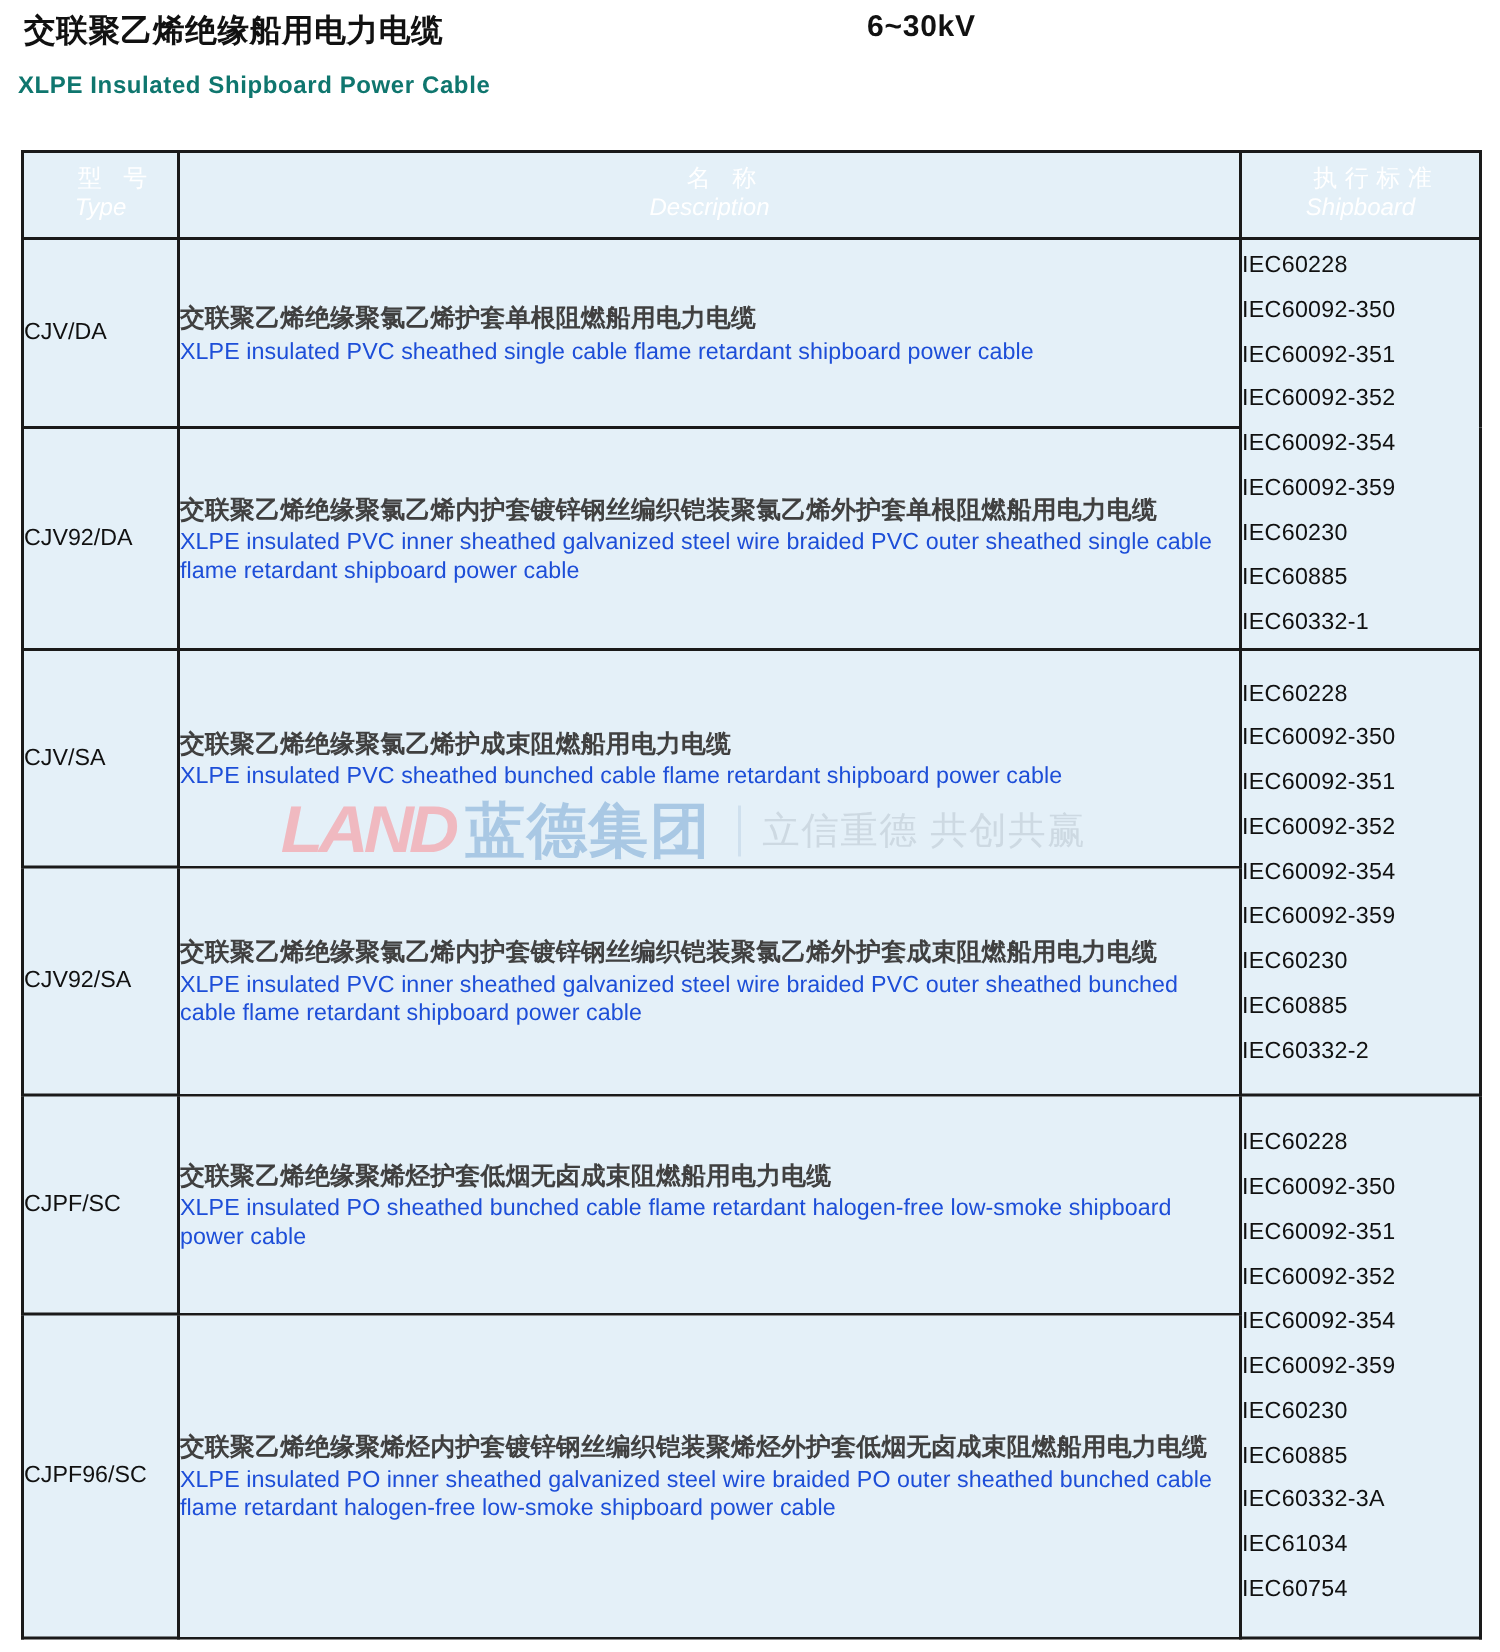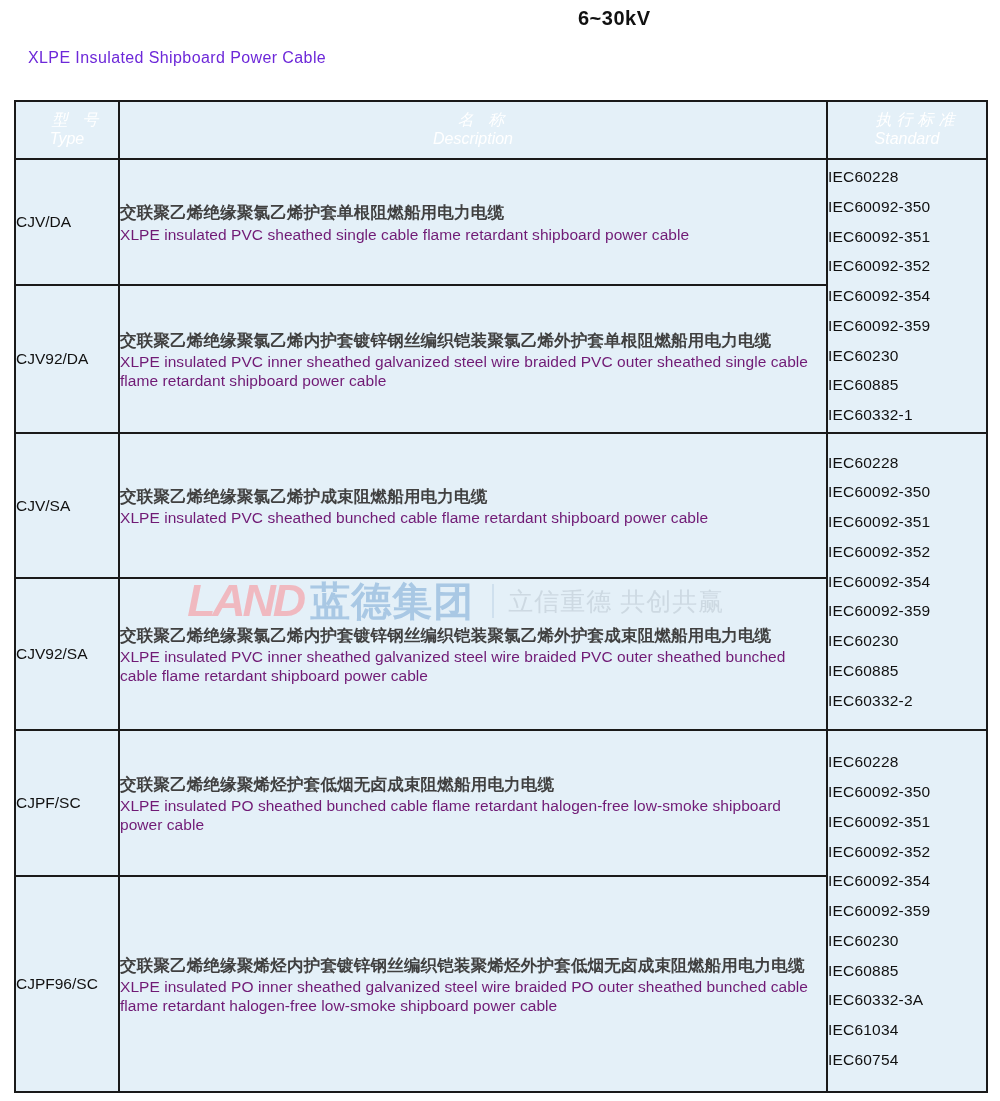--- a/index.html
+++ b/index.html
@@ -36,24 +36,24 @@
     left: 578px; top: 7px;
     font-size: 20px;
     font-weight: bold;
     color: #111111;
     letter-spacing: 0.5px;
     white-space: nowrap;
     text-align: right;
   }
   #title-en {
     position: absolute;
-    left: 28px; top: 49px;
+    left: 12px; top: 49px;
     font-size: 16px;
-    font-weight: normal;
-    color: #6d28d9;
+    font-weight: bold;
+    color: #0f766e;
     letter-spacing: 0.4px;
     white-space: nowrap;
   }
 
   
   #spec-table {
     position: absolute;
     left: 14px;
     top: 100px;
     width: 972px;
@@ -72,21 +72,20 @@
     color: #ffffff;
     height: 56px;
     font-weight: normal;
     text-align: center;
   }
   .th-cn {
     font-size: 16px;
     letter-spacing: 5px;
     line-height: 1.18;
     padding-left: 21px;
-    font-style: italic;
   }
   .th-en {
     font-size: 16px;
     line-height: 1.18;
     font-style: italic;
   }
 
   .col-type   { width: 104px; }
   .col-desc   { width: 708px; }
   .col-std    { width: 160px; }
@@ -104,21 +103,21 @@
   }
   .desc-cn {
     font-size: 16.5px;
     font-weight: bold;
     color: #404040;
     line-height: 1.62;
     letter-spacing: 0.2px;
   }
   .desc-en {
     font-size: 15.5px;
-    color: #701a75;
+    color: #1d4ed8;
     line-height: 1.22;
     letter-spacing: 0.05px;
     margin-top: 0;
   }
   td.cell-std {
     padding: 0 0 0 14px;
     text-align: left;
     vertical-align: middle;
   }
   .std-item {
@@ -141,21 +140,20 @@
   #watermark {
     position: absolute;
     left: 190px;
     top: 528px;
     width: 610px;
     height: 52px;
     display: flex;
     align-items: center;
     pointer-events: none;
     z-index: 5;
-    margin-top: 47px;
   }
   #wm-land {
     font-size: 44px;
     font-weight: bold;
     font-style: italic;
     color: #f0b9c0;
     letter-spacing: -3px;
     line-height: 1;
     transform: scaleX(1.05);
   }
@@ -177,20 +175,21 @@
     font-size: 25px;
     color: #cdd9e2;
     letter-spacing: 1px;
     line-height: 1;
   }
 </style>
 </head>
 <body>
 
 <div id="page-header">
+  <div id="title-cn">交联聚乙烯绝缘船用电力电缆</div>
   <div id="voltage-rating">6~30kV</div>
   <div id="title-en">XLPE Insulated  Shipboard Power Cable</div>
 </div>
 
 <table id="spec-table">
   <colgroup>
     <col class="col-type">
     <col class="col-desc">
     <col class="col-std">
   </colgroup>
@@ -199,21 +198,21 @@
       <th>
         <div class="th-cn">型  号</div>
         <div class="th-en">Type</div>
       </th>
       <th>
         <div class="th-cn">名      称</div>
         <div class="th-en">Description</div>
       </th>
       <th>
         <div class="th-cn">执行标准</div>
-        <div class="th-en">Standard</div>
+        <div class="th-en">Shipboard</div>
       </th>
     </tr>
   </thead>
   <tbody>
 
     <tr class="r1">
       <td class="cell-type">CJV/DA</td>
       <td class="cell-desc">
         <div class="desc-cn">交联聚乙烯绝缘聚氯乙烯护套单根阻燃船用电力电缆</div>
         <div class="desc-en">XLPE  insulated PVC sheathed single cable flame retardant shipboard power cable</div>

